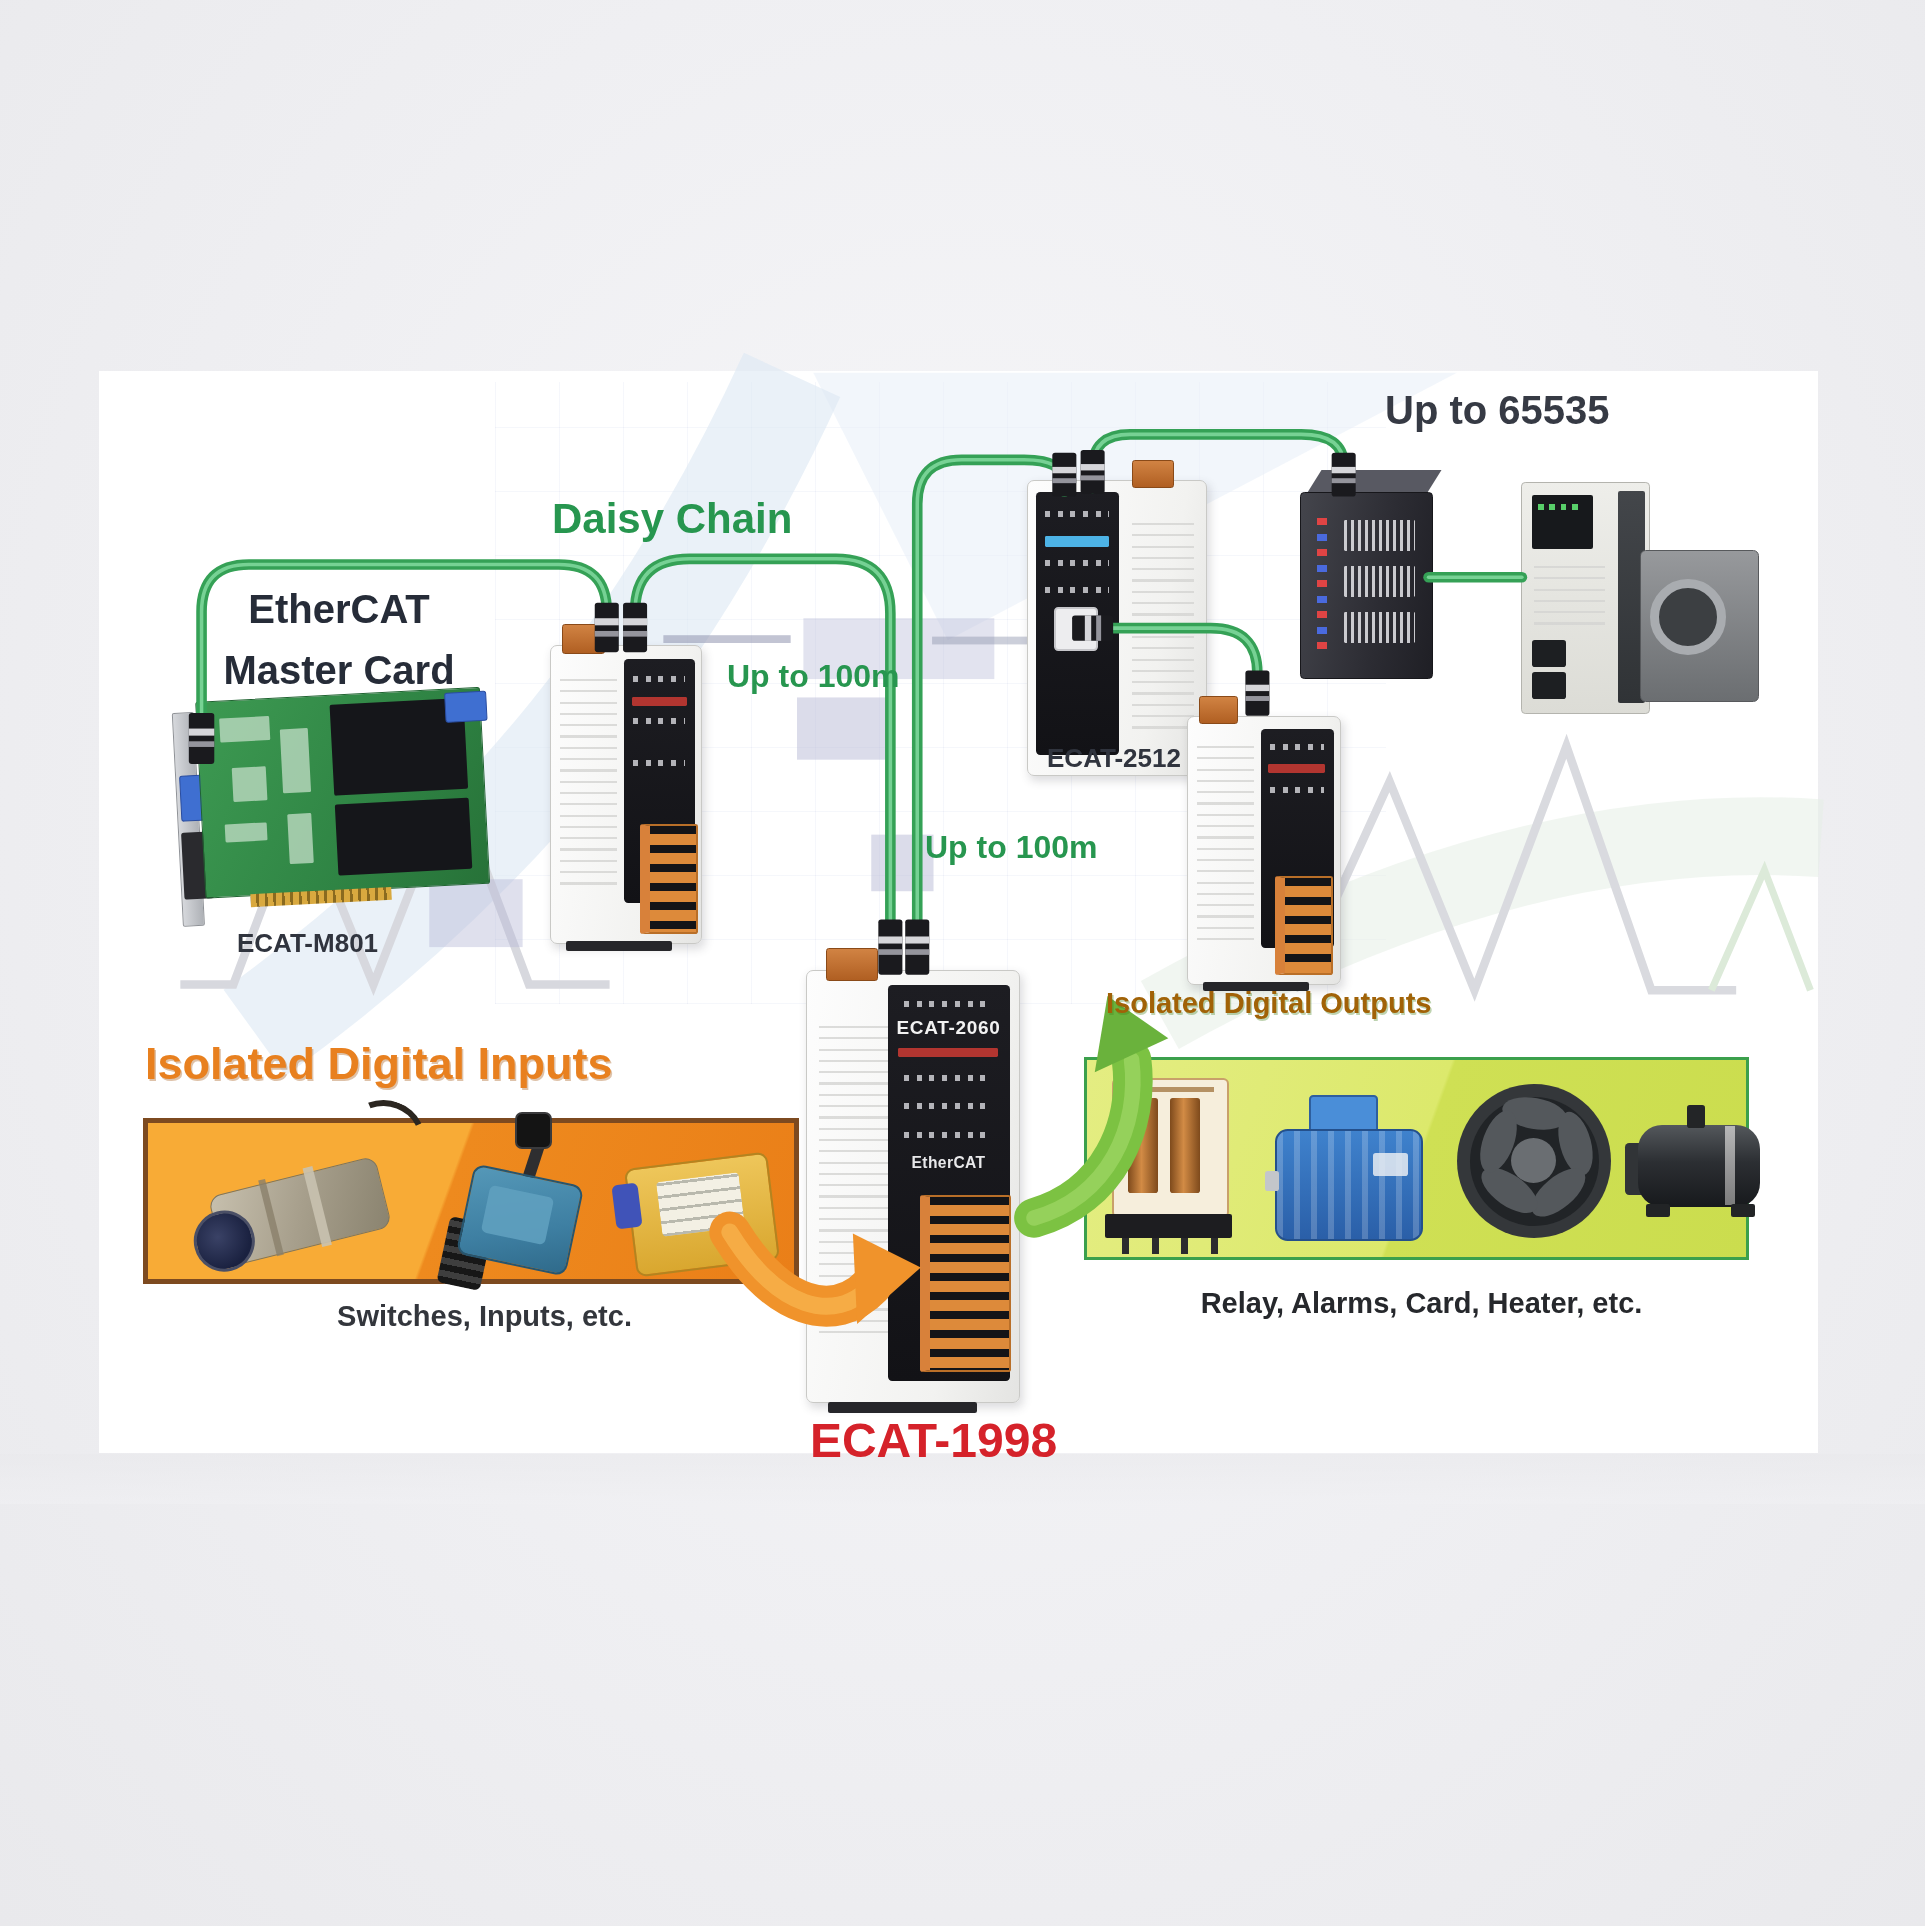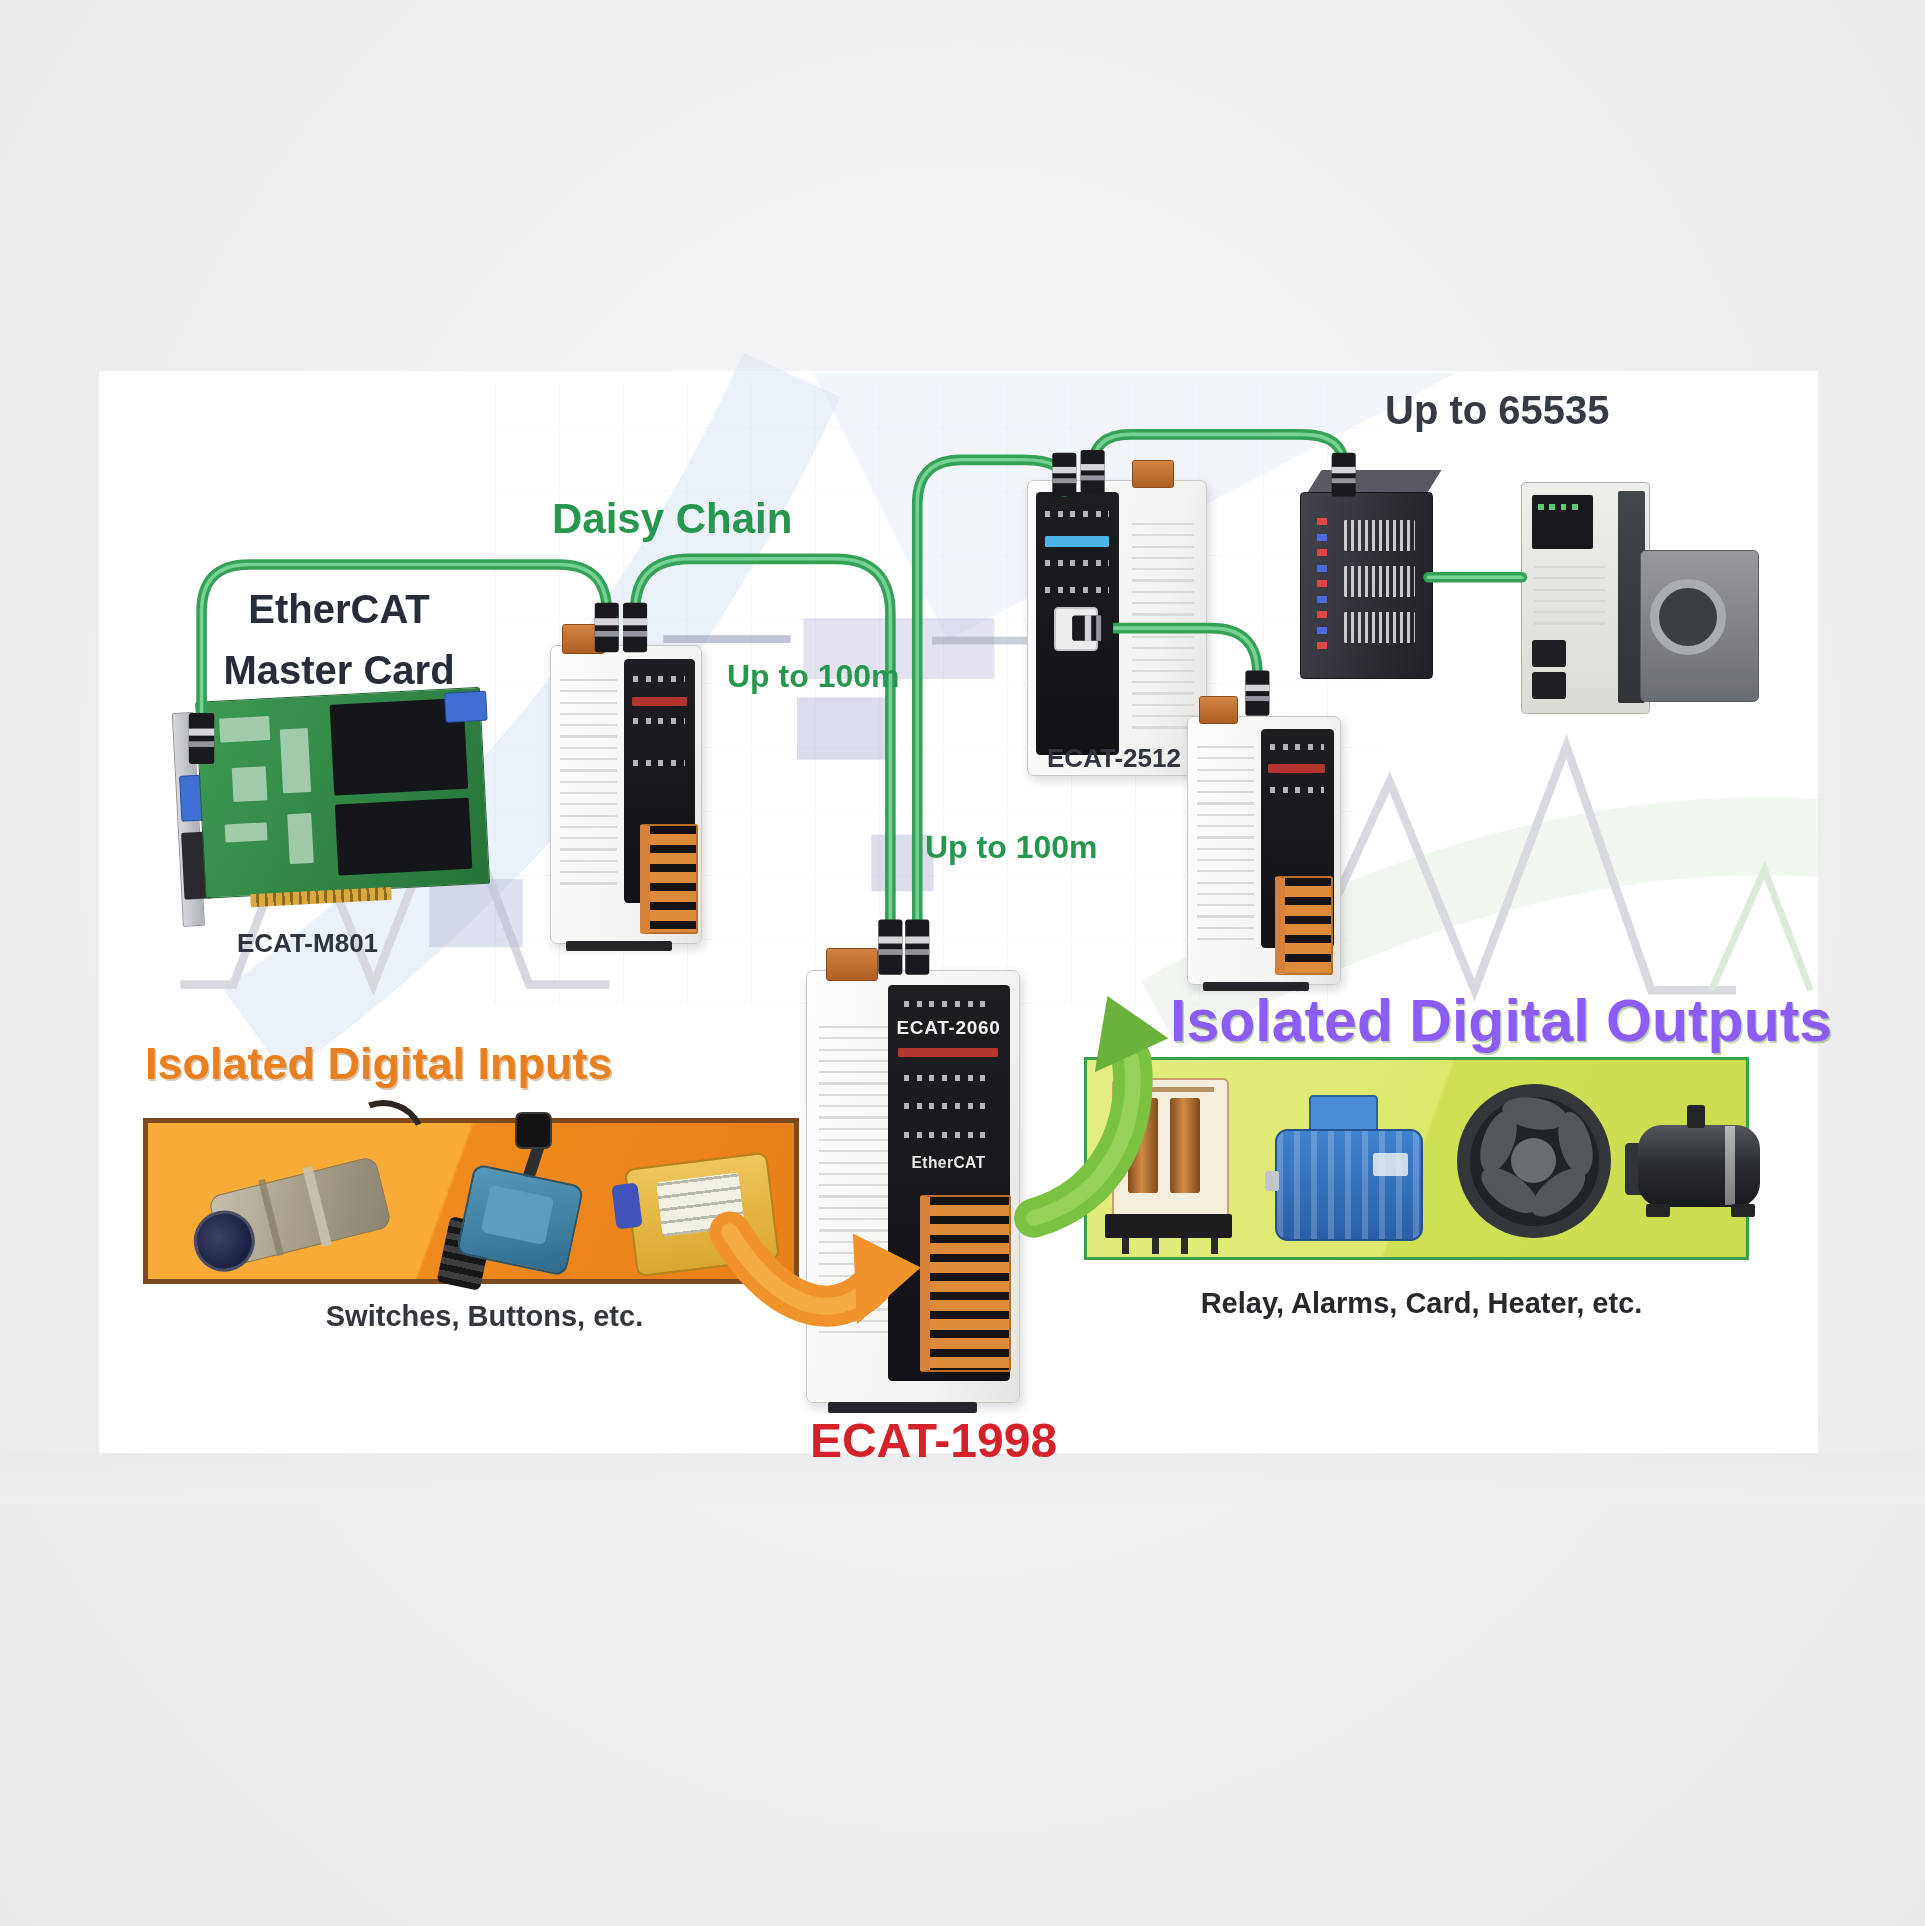--- a/index.html
+++ b/index.html
@@ -26,21 +26,21 @@
   .daisy{left:552px;top:495px;font-size:42px;font-weight:600;color:#27964f;}
   .up100a{left:727px;top:658px;font-size:32px;font-weight:600;color:#27964f;}
   .up100b{left:925px;top:829px;font-size:32px;font-weight:600;color:#27964f;}
   .master-card{left:180px;top:579px;width:318px;text-align:center;font-size:40px;font-weight:600;
     color:#262c38;line-height:1.52;}
   .cap-small{font-size:26px;font-weight:600;color:#30343e;}
   .m801{left:226px;top:928px;width:163px;text-align:center;}
   .c2512{left:1029px;top:743px;width:170px;text-align:center;}
   .inputs-title{left:145px;top:1038px;font-size:45px;font-weight:bold;color:#e8801f;
     text-shadow:1.4px 2.1px 0 rgba(160,80,10,.35);}
-  .outputs-title{left:1170px;top:987px;font-size:59px;font-weight:bold;color:#8b5cf6;
+  .outputs-title{left:1106px;top:987px;font-size:29px;font-weight:bold;color:#a16207;
     text-shadow:1.4px 2.1px 0 rgba(70,130,30,.35);}
   .inputs-cap{left:311px;top:1300px;width:347px;text-align:center;font-size:29px;font-weight:600;color:#33363c;}
   .outputs-cap{left:1174px;top:1287px;width:495px;text-align:center;font-size:29px;font-weight:600;color:#26282c;}
   .ecat2000{left:792px;top:1413px;width:283px;text-align:center;font-size:48px;font-weight:bold;color:#d5222a;}
   .apps{left:609px;top:1624px;width:707px;text-align:center;font-size:55px;font-weight:500;color:#16181b;}
   
   .inputs-banner{left:143px;top:1118px;width:656px;height:166px;
     border:5px solid #7d4a20;box-sizing:border-box;
     background:linear-gradient(110deg,#f8ab36 0%,#f8ab36 46%,#ee8a1e 46.5%,#ea7f18 100%);}
   .outputs-banner{left:1084px;top:1057px;width:665px;height:203px;
@@ -354,18 +354,18 @@
   <div class="lbl master-card">
     <div>EtherCAT</div>
     <div>Master Card</div>
   </div>
   <div class="lbl up100a">Up to 100m</div>
   <div class="lbl up100b">Up to 100m</div>
   <div class="lbl cap-small m801">ECAT-M801</div>
   <div class="lbl cap-small c2512">ECAT-2512</div>
   <div class="lbl inputs-title">Isolated Digital Inputs</div>
   <div class="lbl outputs-title">Isolated Digital Outputs</div>
-  <div class="lbl inputs-cap">Switches, Buttons, etc.</div>
+  <div class="lbl inputs-cap">Switches, Inputs, etc.</div>
   <div class="lbl outputs-cap">Relay, Alarms, Card, Heater, etc.</div>
   <div class="lbl ecat2000">ECAT-1998</div>
 
 </div>
 
 
 </body></html>

